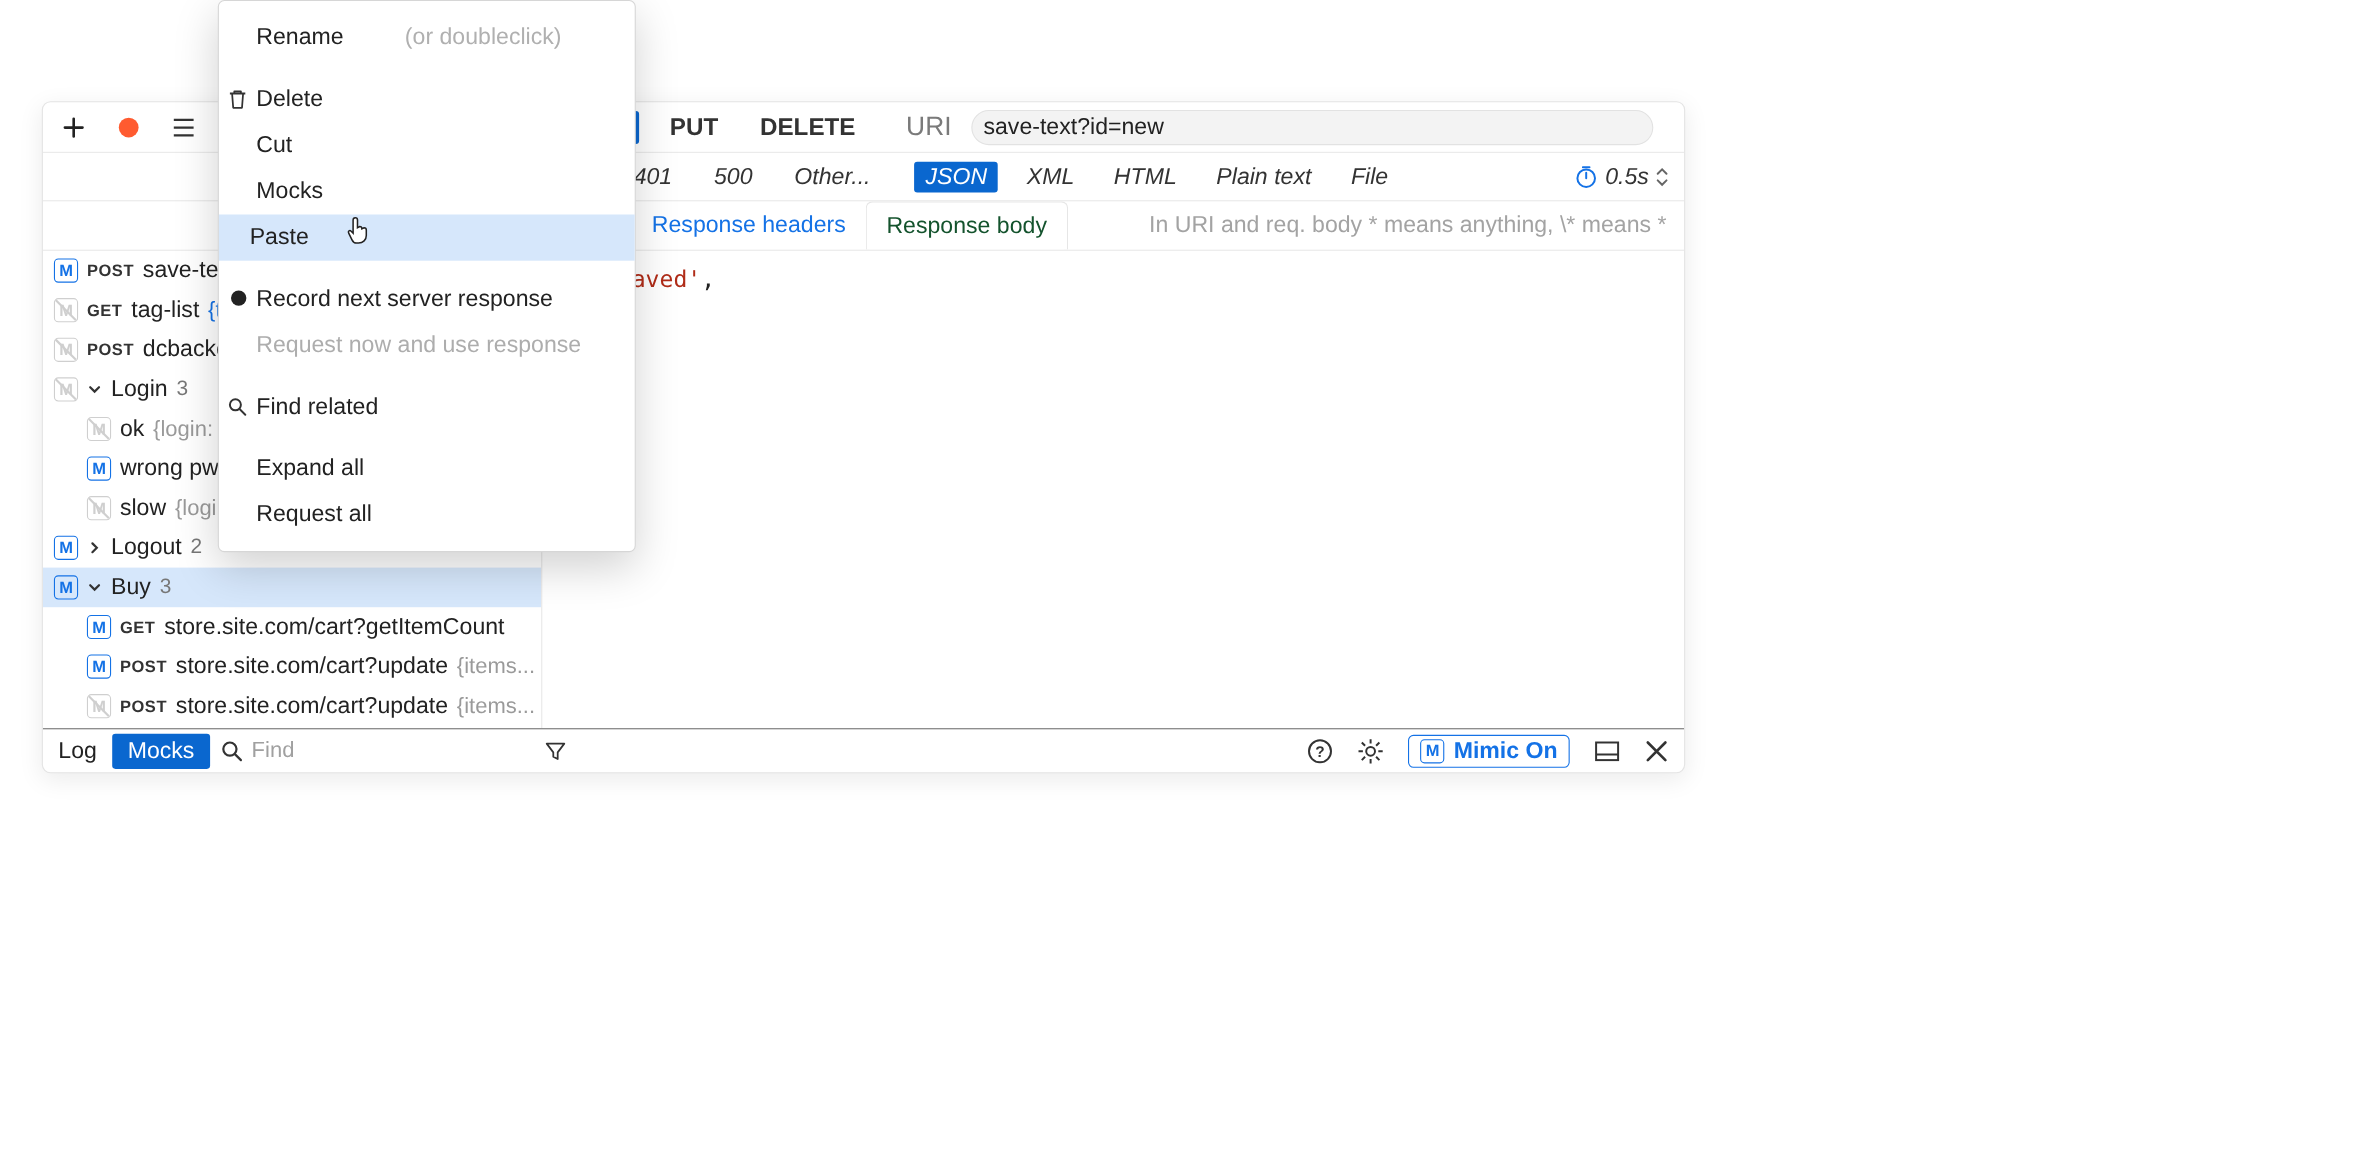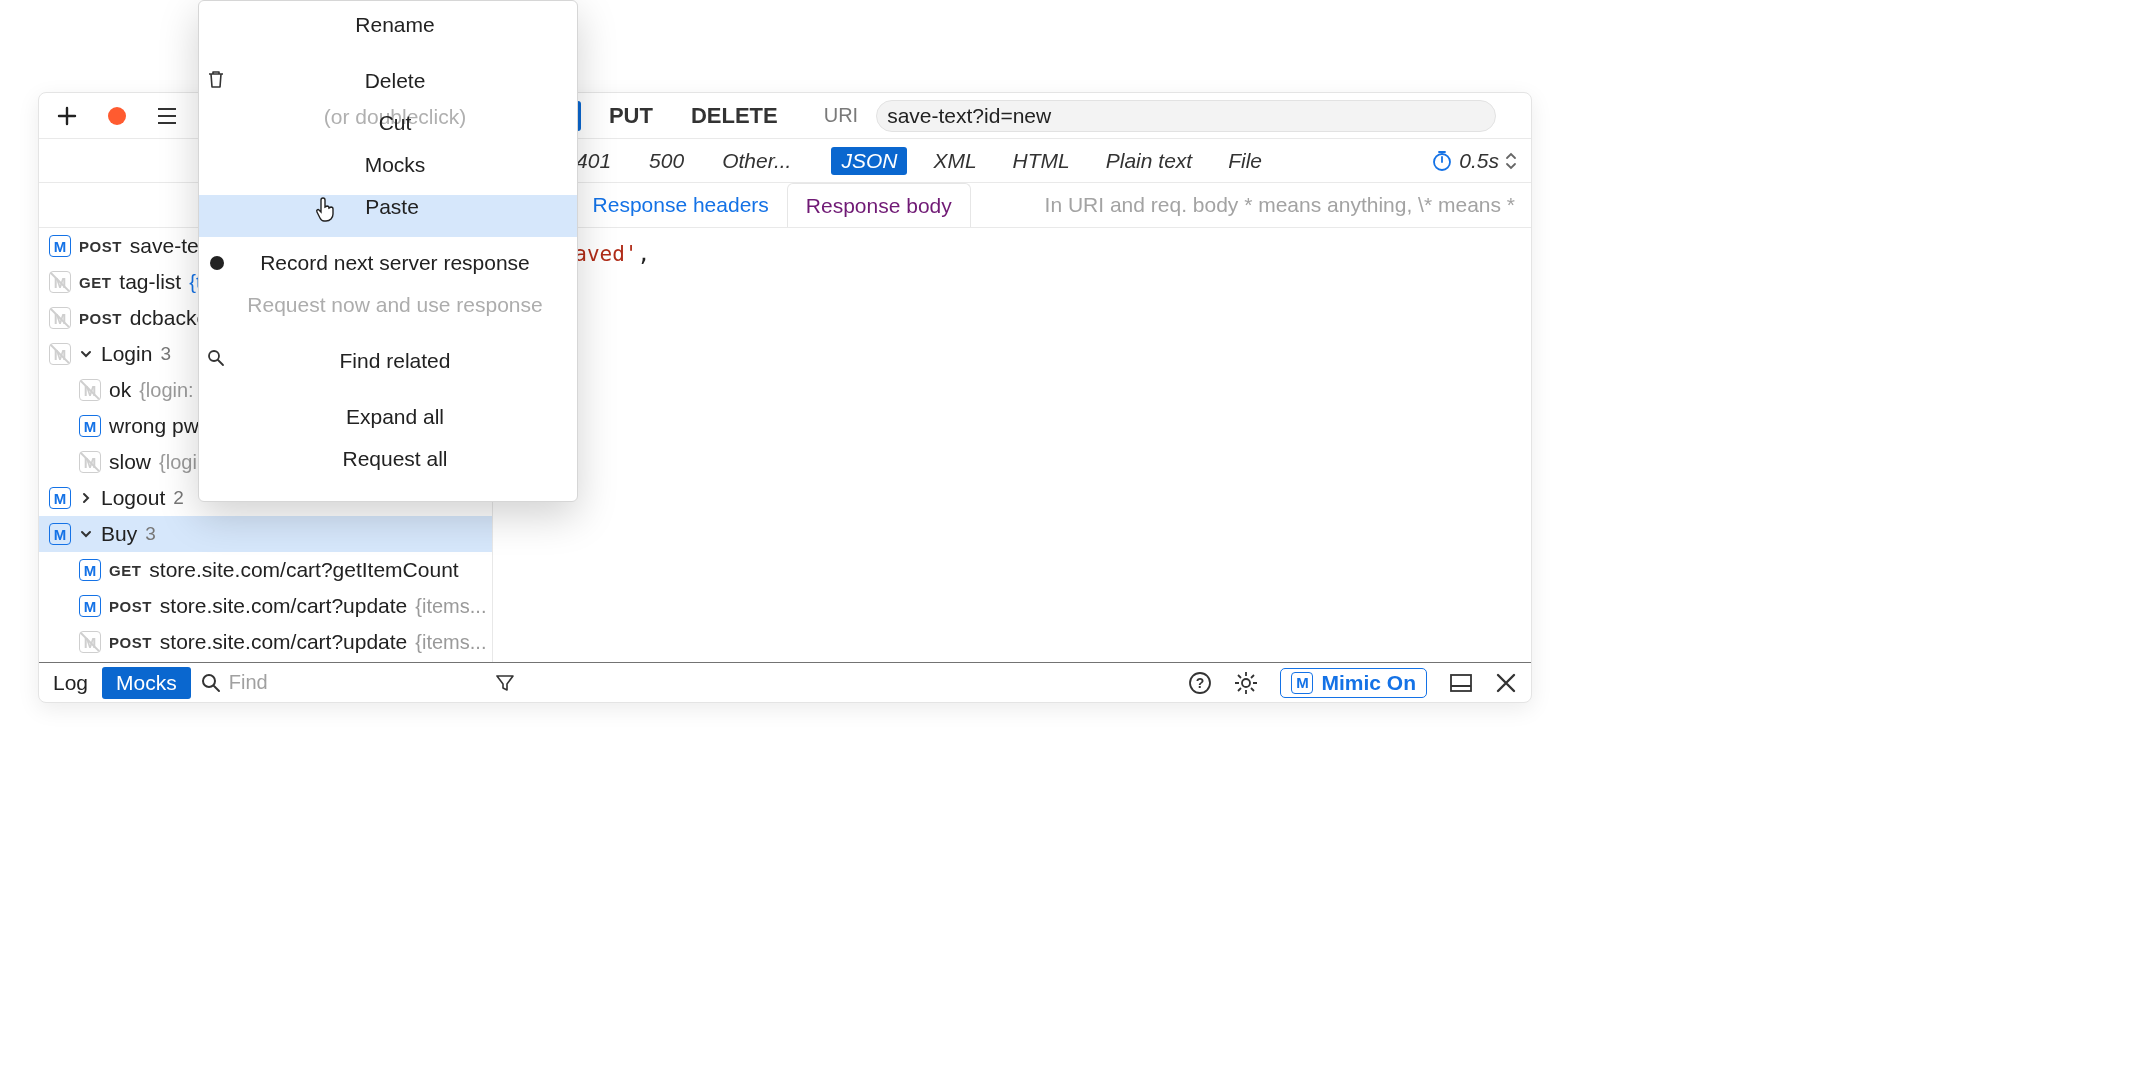--- a/index.html
+++ b/index.html
@@ -13,34 +13,34 @@
     display: flex; flex-direction: column;
   }
   
   .top-row { height: 46px; border-bottom: 1px solid #e9e9e9; display: flex; align-items: center; }
   .left-tools { display: flex; align-items: center; gap: 22px; padding-left: 14px; width: 454px; }
   .icon-btn { width: 28px; height: 28px; display: flex; align-items: center; justify-content: center; color: #333; cursor: pointer; }
   .red-dot { width: 18px; height: 18px; border-radius: 50%; background: #ff5b30; }
   .right-panel-top { flex: 1; display: flex; align-items: center; gap: 18px; padding-left: 8px; }
   .method-seg { font-size: 22px; font-weight: 600; color: #333; padding: 2px 10px; border-radius: 3px; cursor: pointer; }
   .method-seg.active { background: #0a67cf; color: #fff; }
-  .uri-label { font-size: 20px; color: #7a7a7a; margin-left: 18px; }
+  .uri-label { font-size: 24px; color: #7a7a7a; margin-left: 18px; }
   .uri-input { font-size: 21px; color: #222; background: #f3f3f3; border: 1px solid #e2e2e2; border-radius: 16px; padding: 3px 10px; width: 620px; height: 32px; }
   
   .second-row { height: 44px; border-bottom: 1px solid #e9e9e9; display: flex; align-items: center; font-style: italic; }
   .status-seg, .format-seg, .plain-seg { font-size: 21px; font-weight: 500; color: #333; padding: 2px 10px; border-radius: 3px; cursor: pointer; }
   .format-seg.active { background: #0a67cf; color: #fff; }
   .spacer-flex { flex: 1; }
   .delay-group { display: flex; align-items: center; gap: 6px; margin-right: 14px; font-size: 21px; color: #333; }
   .updown { font-size: 16px; color: #666; }
   
   .tabs-row { height: 44px; display: flex; align-items: stretch; font-size: 21px; }
   .hint-text { flex: 1; text-align: right; color: #a3a3a3; font-size: 21px; align-self: center; padding-right: 16px; }
   .tab { display: flex; align-items: center; padding: 0 18px; color: #1472e6; cursor: pointer; }
-  .tab.active { color: #701a75; background: #fff; border: 1px solid #e6e6e6; border-bottom: none; border-top-left-radius: 6px; border-top-right-radius: 6px; }
+  .tab.active { color: #14532d; background: #fff; border: 1px solid #e6e6e6; border-bottom: none; border-top-left-radius: 6px; border-top-right-radius: 6px; }
   .tabs-border { border-bottom: 1px solid #e9e9e9; height: 0; }
   
   .main-split { flex: 1; display: flex; min-height: 0; }
   .sidebar { width: 454px; border-right: 1px solid #e8e8e8; overflow: hidden; font-size: 21px; }
   .content { flex: 1; padding: 12px 18px; font-family: Menlo, Consolas, monospace; font-size: 21px; line-height: 1.35; white-space: pre; }
   .code-key { color: #333; }
   .code-str { color: #b02c18; }
   .code-num { color: #1a6e40; }
   
   .tree-row { height: 36px; display: flex; align-items: center; padding-left: 10px; gap: 8px; white-space: nowrap; overflow: hidden; }
@@ -64,21 +64,21 @@
   .find-input::placeholder { color: #a0a0a0; }
   .foot-right { margin-left: auto; display: flex; align-items: center; gap: 22px; padding-right: 14px; font-size: 21px; }
   .mimic-chip { border: 1.5px solid #1472e6; color: #1472e6; border-radius: 5px; padding: 2px 10px; display: flex; align-items: center; gap: 8px; font-weight: 600; }
   
   .context-menu {
     position: absolute; left: 198px; top: 0; width: 380px;
     background: #fff; border: 1px solid #d6d6d6; border-radius: 6px;
     box-shadow: 0 14px 40px rgba(0,0,0,0.18);
     padding: 12px 0; z-index: 50;
   }
-  .menu-item { height: 42px; display: flex; align-items: center; padding: 0 20px 0 34px; font-size: 21px; color: #222; gap: 22px; cursor: pointer; position: relative; flex-direction: column; }
+  .menu-item { height: 42px; display: flex; align-items: center; padding: 0 20px 0 34px; font-size: 21px; color: #222; gap: 22px; cursor: pointer; position: relative; }
   .menu-item.hover { background: #d6e7fb; padding-left: 28px; }
   .menu-item.disabled { color: #adadad; cursor: default; }
   .menu-sep { height: 14px; }
   .menu-hint { color: #b0b0b0; }
   .menu-icon { position: absolute; left: 8px; width: 20px; text-align: center; }
   .cursor-img { position: absolute; left: 314px; top: 196px; z-index: 60; pointer-events: none; }
   
   svg { display: block; }
 </style>
 </head>

